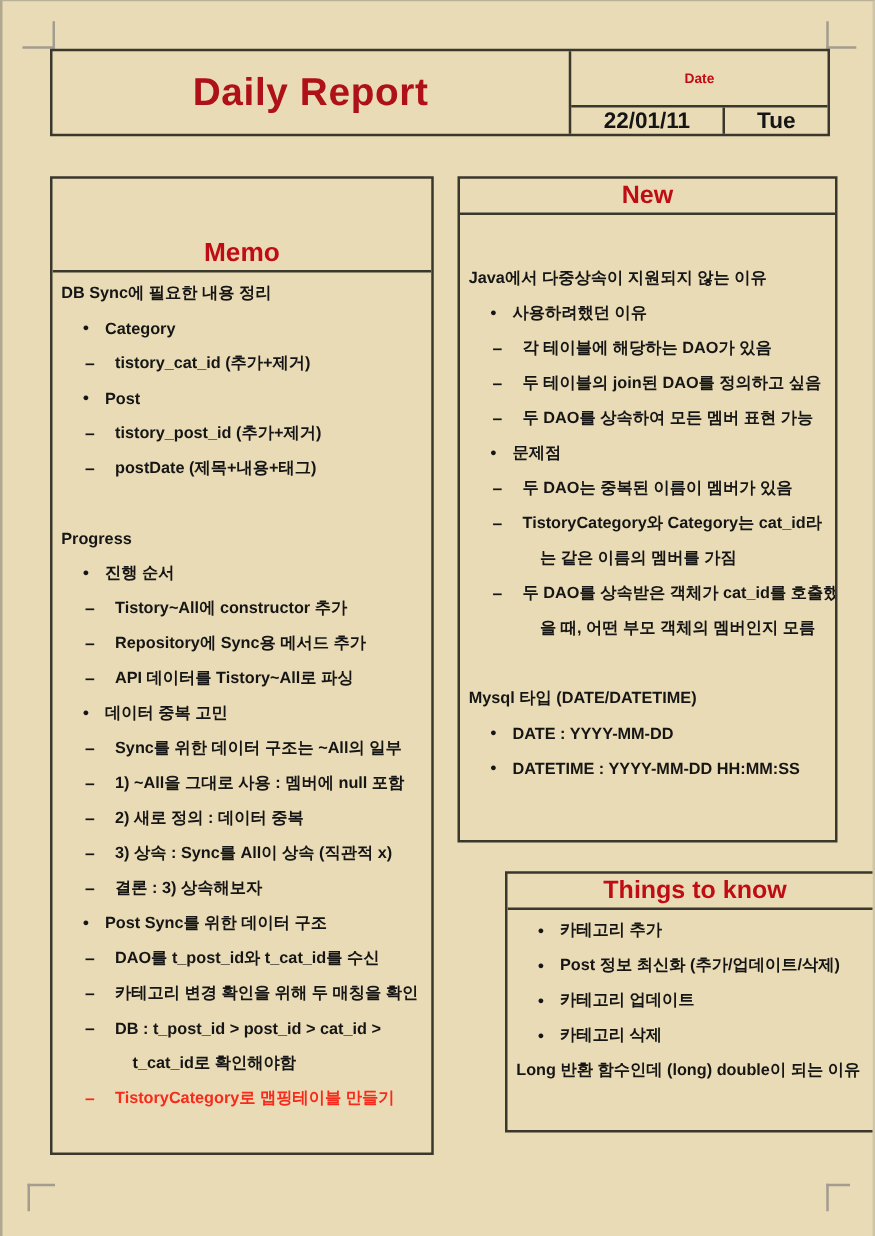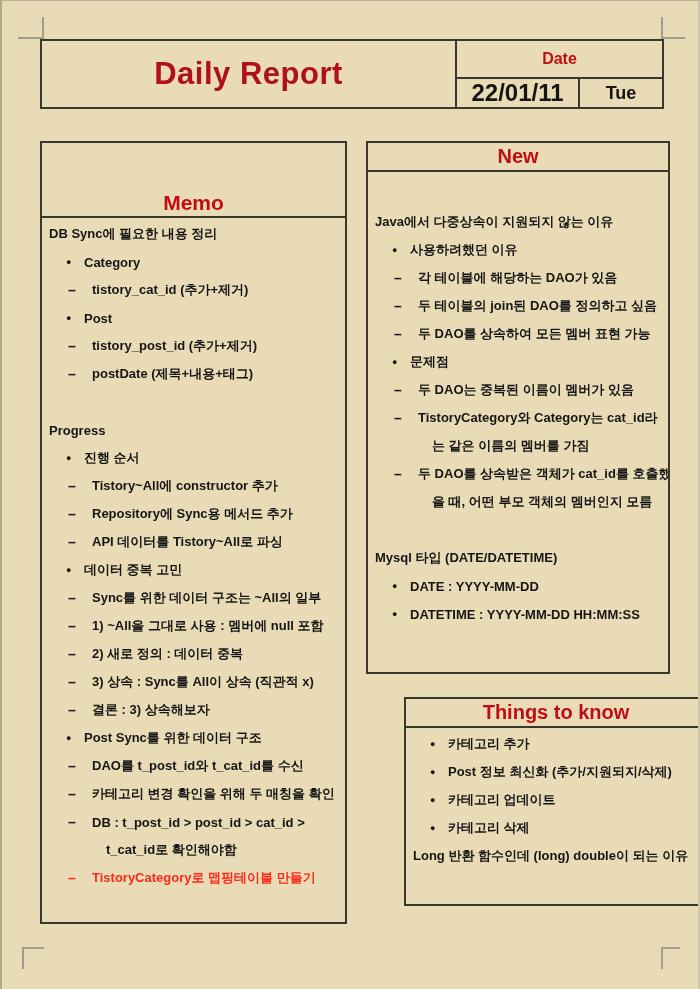--- a/index.html
+++ b/index.html
@@ -44,26 +44,26 @@
   }
   .hdr-title{
     flex:1;display:flex;align-items:center;justify-content:center;
     font-size:31px;font-weight:700;color:var(--title_red);letter-spacing:.5px;
   }
   .hdr-right{width:207px;box-sizing:border-box;border-left:2px solid var(--border_dark);
     display:flex;flex-direction:column;}
   .hdr-date-label{
     height:50px;box-sizing:border-box;border-bottom:2px solid var(--border_dark);
     display:flex;align-items:center;justify-content:center;
-    font-size:16px;font-weight:700;color:var(--accent_red);
+    font-size:11px;font-weight:700;color:var(--accent_red);
   }
   .hdr-bottom{flex:1;display:flex;}
   .hdr-date{width:123px;box-sizing:border-box;border-right:2px solid var(--border_dark);
     display:flex;align-items:center;justify-content:center;
-    font-size:24px;font-weight:700;color:var(--text_dark);}
+    font-size:18px;font-weight:700;color:var(--text_dark);}
   .hdr-day{flex:1;display:flex;align-items:center;justify-content:center;
     font-size:18px;font-weight:700;color:var(--text_dark);}
 
   
   .note-box{position:absolute;box-sizing:border-box;border:2px solid var(--border_dark);
     overflow:hidden;background:var(--background);}
   .box-memo{left:38px;top:140px;width:307px;height:783px;}
   .box-new{left:364px;top:140px;width:304px;height:533px;}
   .box-things{left:358px;top:696px;width:304px;height:209px;margin-left:44px;}
   .box-head{
@@ -273,21 +273,21 @@
 
   <div class="note-box box-things">
     <div class="box-head">Things to know</div>
     <div class="box-body">
         <div class="line k-bullet">
           <span class="marker">●</span>
           <span>카테고리 추가</span>
         </div>
         <div class="line k-bullet">
           <span class="marker">●</span>
-          <span>Post 정보 최신화 (추가/지원되지/삭제)</span>
+          <span>Post 정보 최신화 (추가/업데이트/삭제)</span>
         </div>
         <div class="line k-bullet">
           <span class="marker">●</span>
           <span>카테고리 업데이트</span>
         </div>
         <div class="line k-bullet">
           <span class="marker">●</span>
           <span>카테고리 삭제</span>
         </div>
         <div class="line k-plain">

